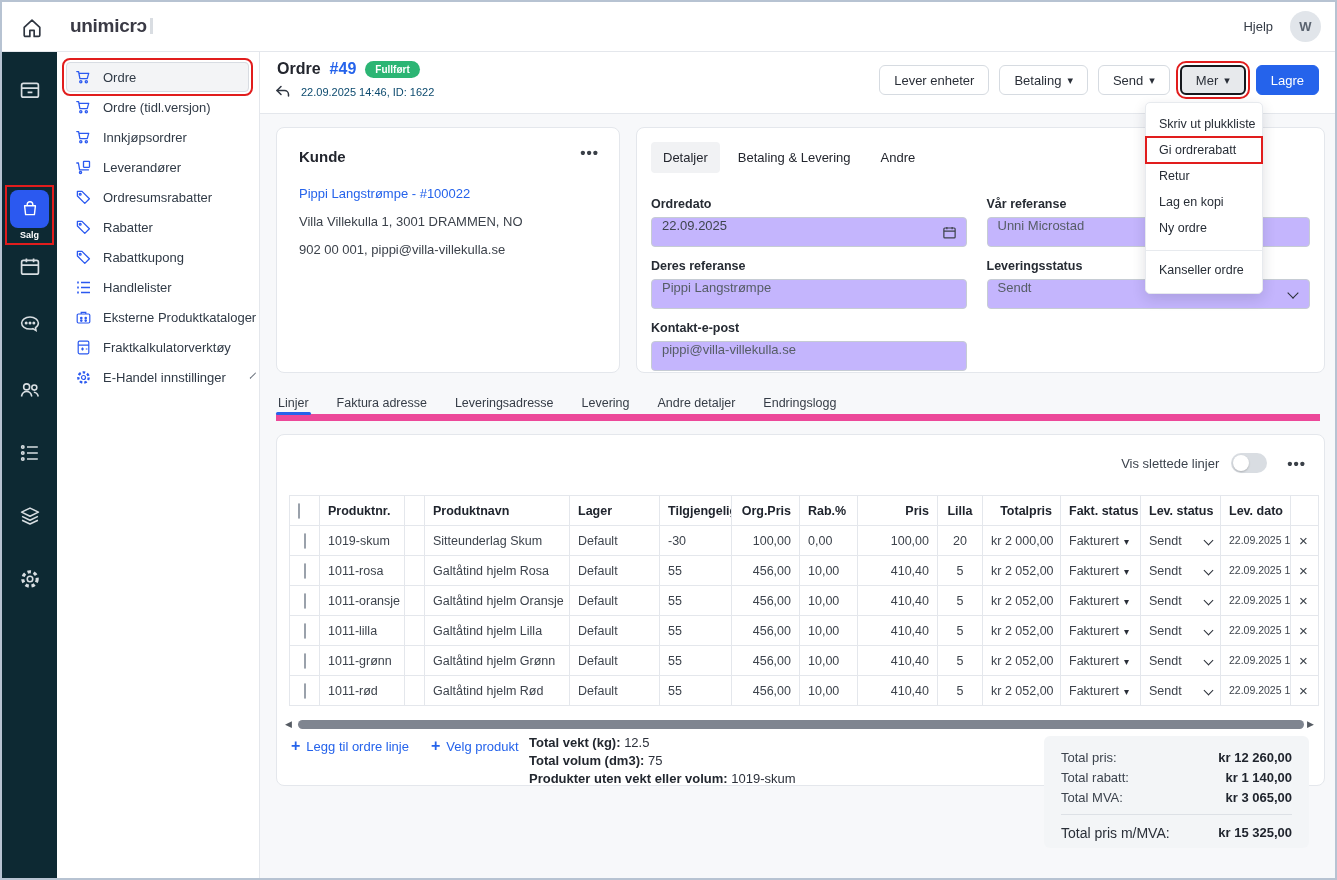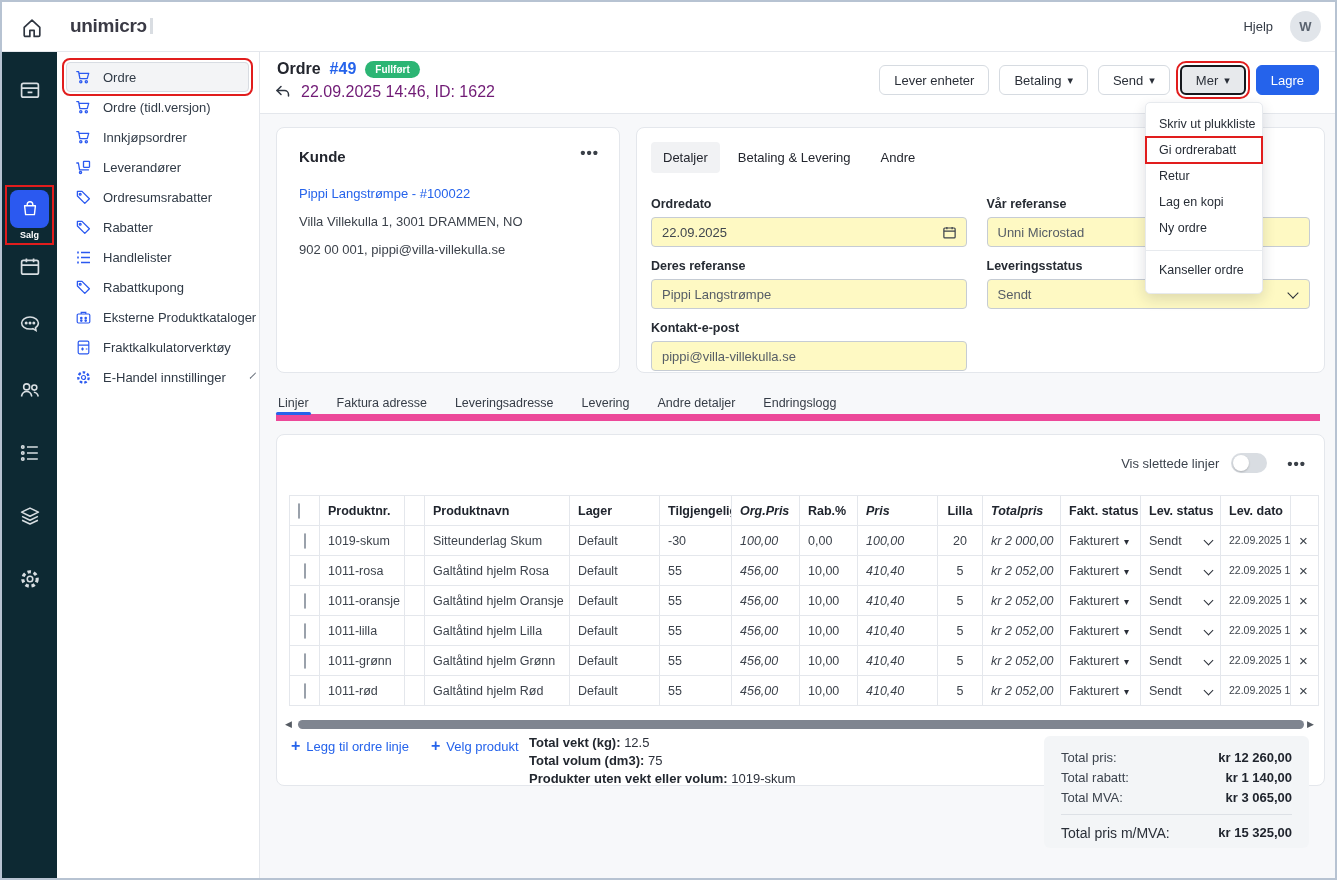--- a/index.html
+++ b/index.html
@@ -48,21 +48,21 @@
 
   
   .main { position:absolute; left:258px; top:50px; right:0; bottom:0; background:#f7f8fa; }
   .main-top { position:absolute; left:0; top:0; right:0; height:62px; background:#fff; border-bottom:1px solid #e4e7ec; }
   .title-row { position:absolute; left:17px; top:8px; display:flex; align-items:center; gap:9px; }
   .page-title { font-size:16px; font-weight:700; color:#23262e; }
   .order-no { font-size:16px; font-weight:700; color:#2563eb; }
   .badge { background:#2cb574; color:#fff; font-size:10px; font-weight:700; padding:3px 10px; border-radius:10px; }
   .meta-row { position:absolute; left:14px; top:31px; display:flex; align-items:center; gap:9px; }
   .back-arrow { width:18px; height:18px; color:#2e3540; cursor:pointer; }
-  .meta-text { font-size:16px; color:#701a75; }
+  .meta-text { font-size:11px; color:#0c4a6e; }
 
   .actions { position:absolute; right:16px; top:13px; display:flex; align-items:center; gap:10px; }
   .btn { height:30px; padding:0 14px; background:#fff; border:1px solid #d6dbe1; border-radius:6px;
          font-size:13px; color:#2a2f38; display:flex; align-items:center; gap:6px; cursor:pointer; white-space:nowrap; }
   .btn.caret::after { content:"▾"; font-size:11px; color:#2a2f38; }
   .btn-mer { background:#e7e9ec; border:2px solid #15181d; font-weight:400; }
   .mer-wrap { outline:2px solid #e11d1d; outline-offset:2px; border-radius:6px; }
   .btn-primary { background:#2563eb; border-color:#2563eb; color:#fff; }
 
   
@@ -82,22 +82,22 @@
   .cust-line { margin-top:13px; font-size:13px; color:#3c424b; }
 
   .details-card { left:376px; top:75px; width:689px; height:246px; padding:14px 14px; }
   .d-tabs { display:flex; align-items:center; gap:6px; }
   .d-tab { font-size:13px; color:#23262e; padding:8px 12px; border-radius:4px; cursor:pointer; }
   .d-tab.active { background:#f1f2f4; }
   .form-grid { display:flex; gap:20px; margin-top:12px; }
   .form-col { width:316px; }
   .form-col + .form-col { width:324px; }
   .f-label { font-size:12.5px; font-weight:700; color:#262b33; margin:12px 0 6px; }
-  .f-input { position:relative; height:30px; border:1px solid #c6ccd4; border-radius:4px; background:#fef9c3;
-             font-size:13px; color:#565d66; display:flex; align-items:center; padding:0 10px; cursor:text; }
+  .f-input { position:relative; height:30px; border:1px solid #c6ccd4; border-radius:4px; background:#c4b5fd;
+             font-size:13px; color:#565d66; display:flex; padding:0 10px; cursor:text; }
   .f-input.dark { color:#3f454e; }
   .cal-ic { position:absolute; right:9px; top:7px; width:15px; height:15px; color:#3c424b; cursor:pointer; }
   .f-select { cursor:pointer; }
   .sel-chev { position:absolute; right:12px; top:9px; width:8px; height:8px; border-right:1.8px solid #2a2f38;
               border-bottom:1.8px solid #2a2f38; transform:rotate(45deg); }
 
   
   .tabs2 { position:absolute; left:16px; top:340px; right:15px; height:29px; border-bottom:7px solid #ec4899;
            display:flex; gap:24px; }
   .tab2 { font-size:12.5px; color:#353c46; padding:4px 2px 0; cursor:pointer; position:relative; white-space:nowrap; }
@@ -112,21 +112,21 @@
   .toggle { width:36px; height:20px; border-radius:10px; background:#d9dde2; position:relative; cursor:pointer; }
   .toggle .knob { position:absolute; left:2px; top:2px; width:16px; height:16px; border-radius:50%; background:#fff;
                   box-shadow:0 1px 2px rgba(0,0,0,.2); }
   .tbl-ellipsis { font-size:15px; font-weight:700; color:#3a4048; letter-spacing:1px; cursor:pointer; margin-left:8px; }
 
   table.lines { position:absolute; left:12px; top:60px; border-collapse:collapse; table-layout:fixed; width:1029px;
                 font-size:12.5px; color:#3d434c; }
   .lines th, .lines td { border:1px solid #e4e7ec; height:30px; padding:0 8px; text-align:left; overflow:hidden;
                          white-space:nowrap; }
   .lines th { font-weight:700; color:#20252e; }
-  .lines .r { text-align:left;font-style:italic; }
+  .lines .r { text-align:right; }
   .lines .c { text-align:center; }
   .cb { width:13px; height:13px; border:1px solid #9aa1ab; border-radius:2px; background:#fff; margin:0 auto; cursor:pointer; }
   .dropcell { cursor:pointer; }
   .dropcell::after { content:"▾"; font-size:10px; margin-left:5px; color:#2a2f38; }
   .selcell { position:relative; cursor:pointer; }
   .selcell .sc { position:absolute; right:8px; top:11px; width:7px; height:7px; border-right:1.6px solid #2a2f38;
                  border-bottom:1.6px solid #2a2f38; transform:rotate(45deg); }
   .datecell { font-size:10.5px; line-height:1.25; white-space:normal; }
   .closecell { text-align:center; cursor:pointer; color:#3a4048; }
   .closecell::after { content:"×"; font-size:15px; }
@@ -303,37 +303,37 @@
               <path d="M2.4 7V2.4H7l7.4 7.4-4.6 4.6z"></path>
               <circle cx="5.2" cy="5.2" r=".9"></circle>
             </svg>
           </span>
           <span>Rabatter</span>
 
         </div>
 
         <div class="side-item">
           <span class="s-icon">
+            <svg viewBox="0 0 17 17" fill="none" stroke="currentColor" stroke-width="1.3" stroke-linejoin="round">
+              <path d="M2.4 7V2.4H7l7.4 7.4-4.6 4.6z"></path>
+              <circle cx="5.2" cy="5.2" r=".9"></circle>
+            </svg>
+          </span>
+          <span>Rabattkupong</span>
+
+        </div>
+
+        <div class="side-item">
+          <span class="s-icon">
             <svg viewBox="0 0 17 17" fill="none" stroke="currentColor" stroke-width="1.5">
               <path d="M6 3.6h9M6 8.5h9M6 13.4h9"></path>
               <path d="M2.2 3.6h1.6M2.2 8.5h1.6M2.2 13.4h1.6" stroke-width="2"></path>
             </svg>
           </span>
           <span>Handlelister</span>
-
-        </div>
-
-        <div class="side-item">
-          <span class="s-icon">
-            <svg viewBox="0 0 17 17" fill="none" stroke="currentColor" stroke-width="1.3" stroke-linejoin="round">
-              <path d="M2.4 7V2.4H7l7.4 7.4-4.6 4.6z"></path>
-              <circle cx="5.2" cy="5.2" r=".9"></circle>
-            </svg>
-          </span>
-          <span>Rabattkupong</span>
 
         </div>
 
         <div class="side-item">
           <span class="s-icon">
             <svg viewBox="0 0 17 17" fill="none" stroke="currentColor" stroke-width="1.2">
               <rect x="2.2" y="5" width="12.6" height="9" rx="1.2"></rect>
               <path d="M6.2 5V3.4h4.6V5"></path>
               <circle cx="6.3" cy="9" r=".7" fill="currentColor"></circle>
               <circle cx="10.7" cy="9" r=".7" fill="currentColor"></circle>

